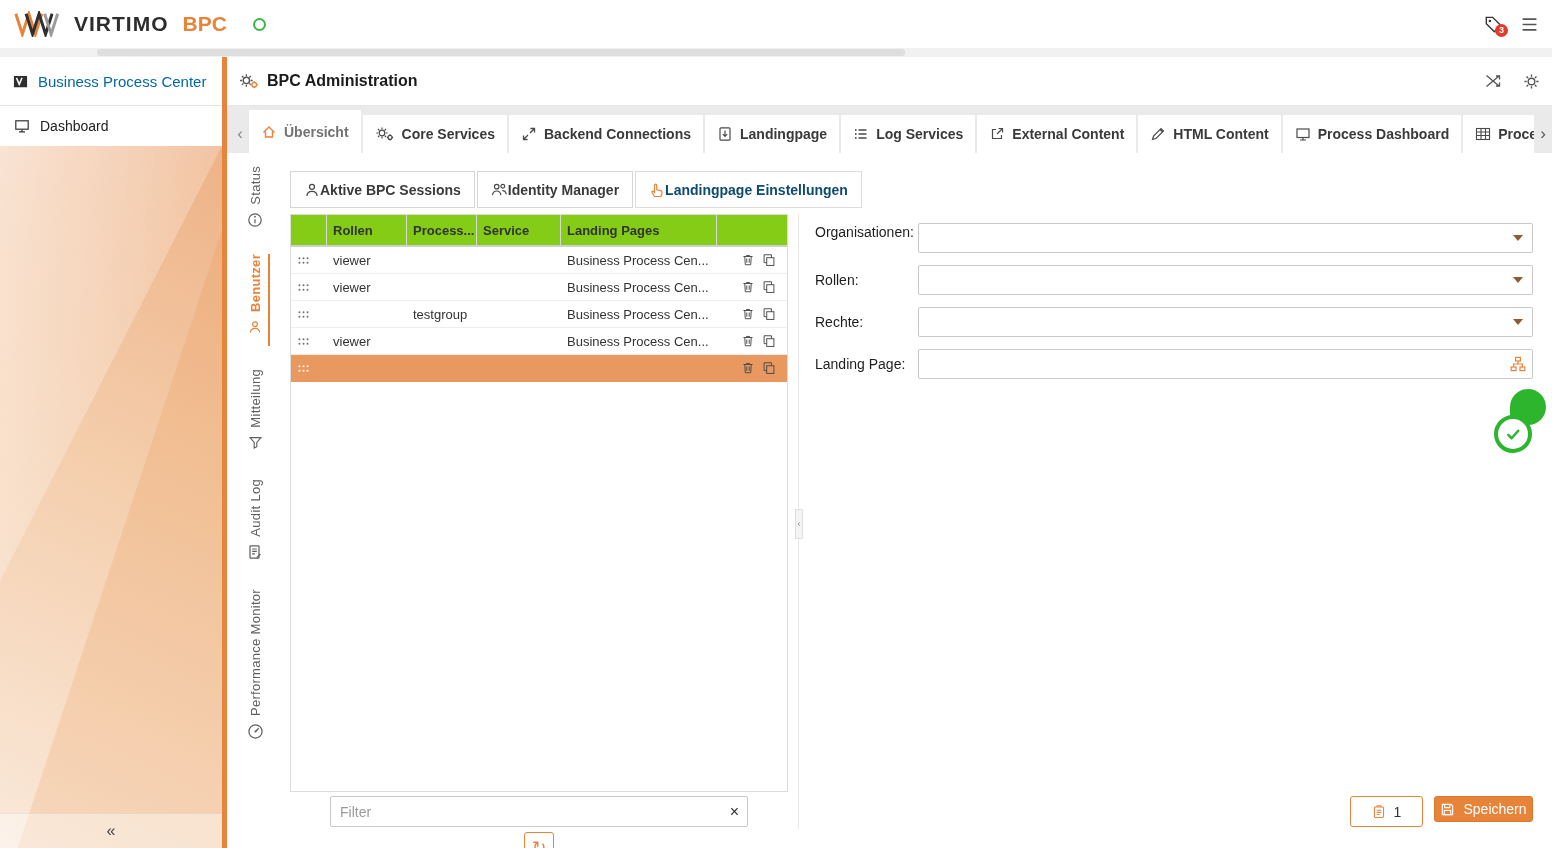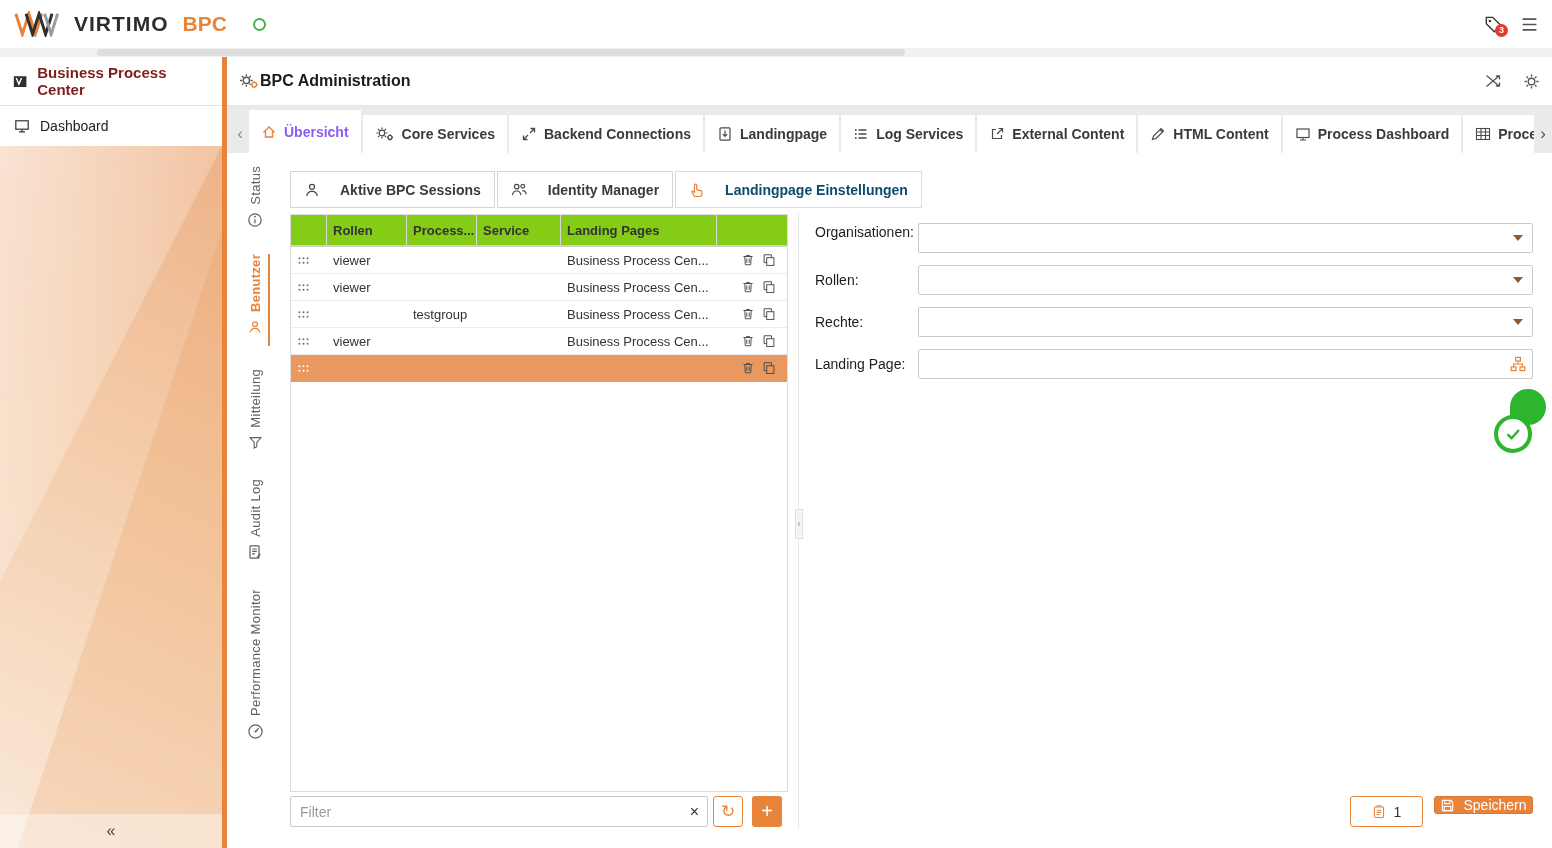--- a/index.html
+++ b/index.html
@@ -18,74 +18,74 @@
   .badge { position:absolute; right:-5px; bottom:-3px; background:#e23b2e; color:#fff; font-size:9px; font-weight:bold; width:13px; height:13px; border-radius:50%; display:flex; align-items:center; justify-content:center; }
   .burger { color:#555; cursor:pointer; }
 
   
   .hscroll { position:absolute; top:48px; left:0; width:1552px; height:9px; background:#f1f1f1; }
   .hscroll-thumb { position:absolute; left:97px; top:1px; width:808px; height:7px; background:#dedede; border-radius:3px; }
 
   
   .sidebar { position:absolute; left:0; top:57px; width:222px; height:791px; background:#fff; overflow:hidden; }
   .sidebar-header { height:49px; display:flex; align-items:center; gap:9px; padding:0 12px; border-bottom:1px solid #e4e4e4; background:#fff; position:relative; z-index:2; }
-  .sidebar-title { font-size:15px; font-weight:bold; color:#7f1d1d; }
+  .sidebar-title { font-size:15px; font-weight:normal; color:#0369a1; }
   .sidebar-item { height:39px; display:flex; align-items:center; gap:10px; padding:0 14px; background:#fff; position:relative; z-index:2; font-size:14px; color:#222; cursor:pointer; }
   .sidebar-art { position:absolute; left:0; top:89px; right:0; bottom:0; background:linear-gradient(205deg,#eeb287 0%,#f4cdab 45%,#fae9da 100%); }
   .facet1 { position:absolute; inset:0; background:linear-gradient(115deg, rgba(255,255,255,0.6), rgba(255,255,255,0) 65%); clip-path:polygon(0 0,100% 0,0 62%); }
   .facet2 { position:absolute; inset:0; background:rgba(231,136,60,0.18); clip-path:polygon(100% 12%,100% 100%,8% 100%); }
   .sidebar-footer { position:absolute; left:0; bottom:0; width:222px; height:35px; background:rgba(255,255,255,0.4); border-top:1px solid rgba(0,0,0,0.06); display:flex; align-items:center; justify-content:center; font-size:16px; color:#444; z-index:3; cursor:pointer; }
   .v-divider { position:absolute; left:222px; top:57px; width:5px; height:791px; background:#e8833a; }
 
   
   .main { position:absolute; left:227px; top:57px; width:1325px; height:791px; background:#fff; }
-  .main-header { height:49px; border-bottom:1px solid #e6e6e6; display:flex; align-items:center; padding:0 12px; gap:0; }
+  .main-header { height:49px; border-bottom:1px solid #e6e6e6; display:flex; align-items:center; padding:0 12px; gap:7px; }
   .main-title { font-size:16px; font-weight:bold; color:#1b1b1b; }
   .main-header-right { margin-left:auto; display:flex; gap:20px; align-items:center; color:#555; }
   .hdr-ico { cursor:pointer; }
 
   .tabbar { position:absolute; left:0; top:49px; width:1325px; height:47px; background:#eaeaea; display:flex; align-items:flex-end; padding-left:4px; }
   .tab-scroll { width:18px; height:38px; display:flex; align-items:center; justify-content:center; color:#8a8a8a; font-size:17px; cursor:pointer; flex:none; }
   .tab-scroll.right { color:#555; }
   .tabs { display:flex; align-items:flex-end; gap:2px; overflow:hidden; flex:1; height:47px; }
   .tab { height:38px; background:#fff; display:flex; align-items:center; gap:7px; padding:0 12px; font-size:14px; font-weight:bold; color:#3a3a3a; white-space:nowrap; cursor:pointer; flex:none; }
   .tab svg { color:#4a4a4a; }
-  .tab.active { height:43px; color:#8b5cf6;align-items:center; }
+  .tab.active { height:43px; color:#737373;align-items:center; }
   .tab.active svg { color:#e8833a; }
 
   .content { position:absolute; left:0; top:96px; width:1325px; height:695px; background:#fff; }
 
   
   .vtab { position:absolute; left:13px; width:30px; display:flex; flex-direction:column; align-items:center; gap:7px; cursor:pointer; color:#5f5f5f; }
   .vlabel { writing-mode:vertical-rl; transform:rotate(180deg); font-size:13px; letter-spacing:0.3px; }
   .vtab.active { color:#e8833a; font-weight:bold; box-shadow:inset -2px 0 0 #e8833a; }
 
   
   .subtabs { position:absolute; left:63px; top:18px; display:flex; gap:2px; }
-  .subtab { height:37px; background:#fff; border:1px solid #d6d6d6; display:flex; align-items:center; gap:20px; padding:0 13px; font-size:14px; font-weight:bold; color:#3a3a3a; cursor:pointer; }
+  .subtab { height:37px; background:#fff; border:1px solid #d6d6d6; display:flex; align-items:center; gap:0; padding:0 13px; font-size:14px; font-weight:bold; color:#3a3a3a; cursor:pointer; }
   .subtab svg { color:#4a4a4a; }
   .subtab.active { color:#0c4a6e; border-color:#dcdcdc; }
   .subtab.active svg { color:#e8833a; }
 
   
   .table-panel { position:absolute; left:63px; top:61px; width:498px; height:615px; }
   .grid { position:absolute; left:0; top:0; width:498px; height:578px; border:1px solid #dcdcdc; background:#fff; }
   .thead { display:flex; height:32px; background:#84cc16; border-bottom:2px solid #cfcfcf; }
   .th { display:flex; align-items:center; padding:0 6px; font-size:13px; font-weight:bold; color:#333; border-right:1px solid #d8d8d8; overflow:hidden; white-space:nowrap; text-overflow:ellipsis; }
   .c0 { width:36px; flex:none; } .c1 { width:80px; flex:none; } .c2 { width:70px; flex:none; }
   .c3 { width:84px; flex:none; } .c4 { width:156px; flex:none; } .c5 { width:70px; flex:none; border-right:none; }
   .tr { display:flex; height:27px; border-bottom:1px solid #ededed; align-items:center; font-size:13px; color:#333; background:#fff; }
   .td { padding:0 6px; overflow:hidden; white-space:nowrap; text-overflow:ellipsis; height:27px; display:flex; align-items:center; }
   .drag { color:#707070; padding-left:6px; cursor:grab; }
   .actions { display:flex; gap:7px; justify-content:flex-end; padding-right:11px; color:#4a4a4a; }
   .actions svg { cursor:pointer; }
   .tr.selected { background:#e9995f; border-color:#e9995f; }
   .tr.selected .drag { color:#fff; }
 
-  .filterbar { position:absolute; left:0; bottom:2px; width:498px; height:31px; display:flex; align-items:center; gap:5px; }
+  .filterbar { position:absolute; left:0; bottom:2px; width:498px; height:31px; display:flex; align-items:center; gap:5px;flex-direction:column; }
   .filter-input-wrap { position:relative; width:418px; height:31px; flex:none; }
   .filter-input { width:100%; height:100%; border:1px solid #c9c9c9; border-radius:2px; padding:0 26px 0 9px; font-size:14px; color:#333; font-family:inherit; outline:none; }
   .filter-input::placeholder { color:#9a9a9a; }
   .filter-clear { position:absolute; right:9px; top:50%; transform:translateY(-50%); font-size:16px; color:#333; cursor:pointer; line-height:1; }
   .btn-refresh { width:30px; height:31px; border:1px solid #e8833a; border-radius:3px; background:#fff; color:#e8833a; font-size:17px; display:flex; align-items:center; justify-content:center; cursor:pointer; flex:none; }
   .btn-add { width:30px; height:31px; border-radius:3px; background:#e8833a; color:#fff; font-size:20px; display:flex; align-items:center; justify-content:center; cursor:pointer; flex:none; margin-left:4px; }
 
   
   .splitter { position:absolute; left:568px; top:61px; width:8px; height:615px; }
   .splitter-line { position:absolute; left:3px; top:0; width:1px; height:100%; background:#e8e8e8; }
@@ -99,21 +99,21 @@
   .trigger { position:absolute; right:1px; top:1px; bottom:1px; width:26px; display:flex; align-items:center; justify-content:center; cursor:pointer; background:#fff; }
   .chev { width:0; height:0; border-left:5px solid transparent; border-right:5px solid transparent; border-top:6px solid #8f5a33; }
   .trigger.orange { color:#e8833a; }
 
   .success-badge { position:absolute; left:694px; top:175px; width:56px; height:66px; }
   .pin { position:absolute; left:16px; top:0; width:36px; height:36px; background:#2db52d; border-radius:50% 50% 50% 0; }
   .check-circle { position:absolute; left:0; top:26px; width:38px; height:38px; background:#fff; border:4px solid #2db52d; border-radius:50%; display:flex; align-items:center; justify-content:center; }
 
   .counter-btn { position:absolute; left:550px; top:582px; width:73px; height:31px; background:#fff; border:1px solid #e8833a; border-radius:3px; display:flex; align-items:center; justify-content:center; gap:8px; font-size:14px; color:#333; cursor:pointer; }
   .counter-btn svg { color:#e8833a; }
-  .save-btn { position:absolute; left:634px; top:582px; width:99px; height:18px; background:#e8833a; border:1px solid #db762f; border-radius:3px; display:flex; align-items:center; justify-content:center; gap:8px; font-size:14px; color:#fff; cursor:pointer; }
+  .save-btn { position:absolute; left:634px; top:582px; width:99px; height:26px; background:#e8833a; border:1px solid #db762f; border-radius:3px; display:flex; align-items:center; justify-content:center; gap:8px; font-size:14px; color:#fff; cursor:pointer; }
 </style>
 </head>
 <body>
 
 <div class="app">
 
   <header class="topbar">
     <div class="brand">
       <svg viewBox="0 0 56 28" width="52" height="26">
         <g fill="none">

